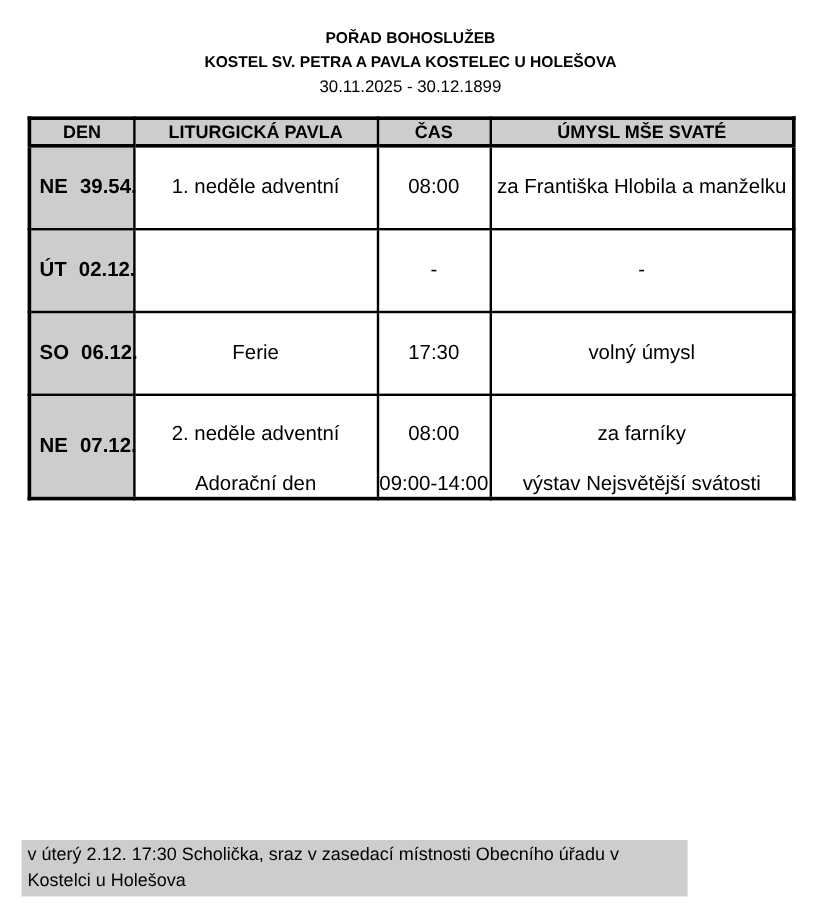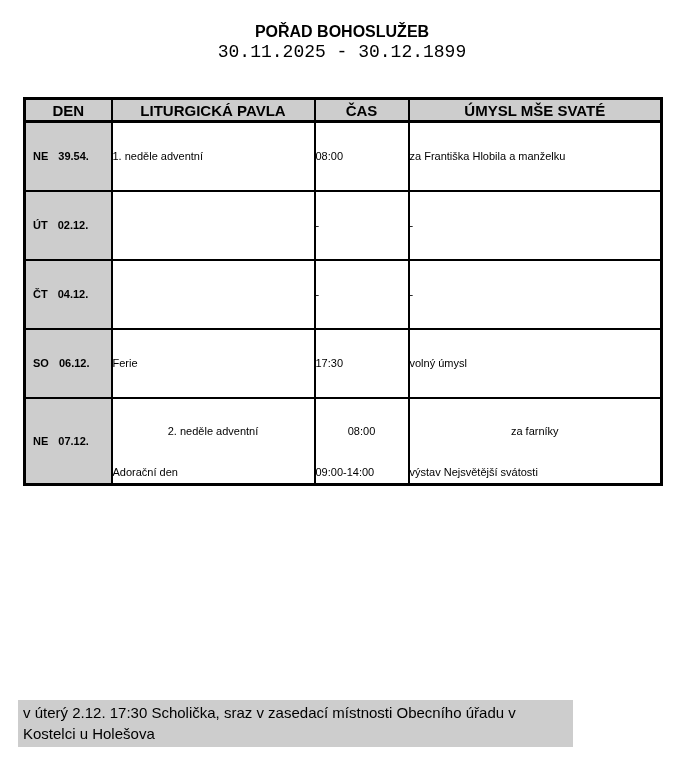--- a/index.html
+++ b/index.html
@@ -14,28 +14,27 @@
     color:#000;
     position:relative;
     overflow:hidden;
   }
   .titles{
     position:absolute;
     top:22px;left:0;width:684px;
     text-align:center;
   }
   .title-main, .title-church{
-    font-size:16px;
+    font-size:13px;
     font-weight:bold;
     line-height:20px;
   }
   .title-dates{
-    font-size:18px;
+    font-size:14px;
     line-height:21px;
-    font-family:Liberation Mono, monospace;
   }
   table.schedule{
     position:absolute;
     left:23px;top:97px;
     width:637px;
     border-collapse:collapse;
     table-layout:fixed;
     border:3px solid var(--border);
   }
   table.schedule th{
@@ -44,21 +43,22 @@
     border-bottom:3px solid var(--border);
     font-size:15px;
     font-weight:bold;
     height:20px;
     padding:0;
     text-align:center;
     margin-top:12px;
   }
   table.schedule td{
     border:2px solid var(--border);
-    font-size:11px;
+    font-size:17px;
+    text-align:center;
     vertical-align:middle;
     padding:0;
   }
   table.schedule tr.data-row{height:69px;}
   table.schedule tr.data-row-tall{height:87px;}
   td.day-cell{
     background:var(--gray);
     font-weight:bold;
     text-align:left;
   }
@@ -92,20 +92,21 @@
     font-size:15px;
     line-height:21px;
     padding:2px 10px 3px 5px;
   }
 </style>
 </head>
 <body>
 
 <div class="titles">
   <div class="title-main">POŘAD BOHOSLUŽEB</div>
+  <div class="title-church">KOSTEL SV. PETRA A PAVLA KOSTELEC U HOLEŠOVA</div>
   <div class="title-dates">30.11.2025 - 30.12.1899</div>
 </div>
 
 <table class="schedule">
   <colgroup>
     <col style="width:87px">
       <col style="width:203px">
       <col style="width:94px">
       <col style="width:253px">
   </colgroup>
@@ -127,31 +128,20 @@
       </td>
       <td>1. neděle adventní</td>
       <td>08:00</td>
       <td>za Františka Hlobila a manželku</td>
     </tr>
     <tr class="data-row">
       <td class="day-cell">
         <div class="day-wrap">
             <span>ÚT</span>
             <span>02.12.</span>
-          </div>
-      </td>
-      <td></td>
-      <td>-</td>
-      <td>-</td>
-    </tr>
-    <tr class="data-row">
-      <td class="day-cell">
-        <div class="day-wrap">
-            <span>ČT</span>
-            <span>04.12.</span>
           </div>
       </td>
       <td></td>
       <td>-</td>
       <td>-</td>
     </tr>
     <tr class="data-row">
       <td class="day-cell">
         <div class="day-wrap">
             <span>SO</span>

